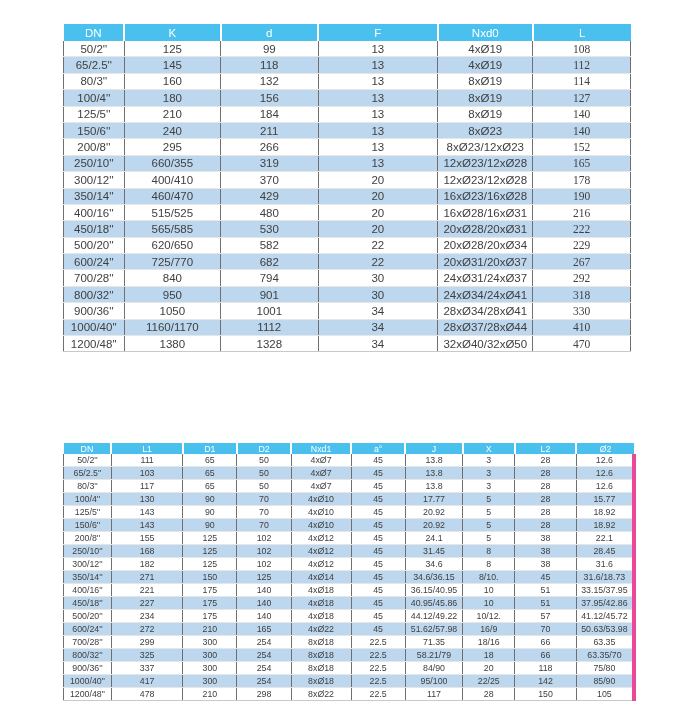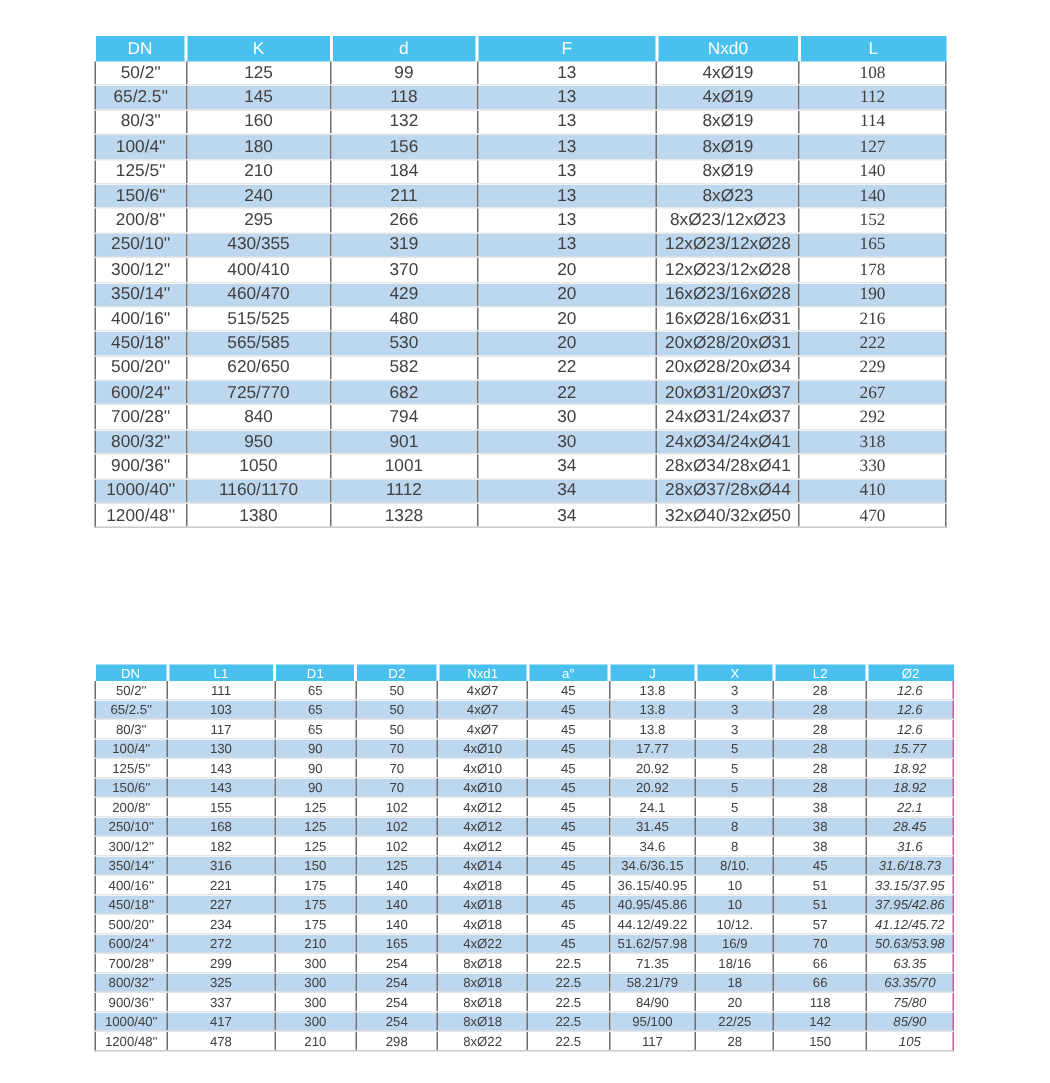--- a/index.html
+++ b/index.html
@@ -39,21 +39,21 @@
   #table1 td{height:15.4px;border-left:1.5px solid #6f6f6f;}
   #table1 td:first-child{border-left:1.5px solid #6f6f6f;}
   #table1 td:last-child{border-right:1.5px solid #6f6f6f;font-family:Liberation Serif, serif;}
   #table1 tbody tr:last-child td{border-bottom:1.2px solid #c9c9c9;}
 
   
   #table2{left:63px;top:443px;width:573px;font-size:8.8px;}
   #table2 th{height:11px;font-size:8.8px;}
   #table2 td{height:12px;border-left:1px solid #6f6f6f;}
   #table2 td:first-child{border-left:1px solid #6f6f6f;}
-  #table2 td:last-child{border-right:1px solid #ec4899;font-style:italic;}
+  #table2 td:last-child{border-right:4px solid #ec4899;}
   #table2 tbody tr:last-child td{border-bottom:1px solid #c9c9c9;}
 </style>
 </head>
 <body style="color: rgb(64, 64, 64);">
 
 <table id="table1" class="spec-table">
     <colgroup>
       <col style="width: 10.7%;">
       <col style="width: 17%;">
       <col style="width: 17.2%;">
@@ -123,21 +123,21 @@
       <tr>
         <td>200/8''</td>
         <td>295</td>
         <td>266</td>
         <td>13</td>
         <td>8xØ23/12xØ23</td>
         <td>152</td>
       </tr>
       <tr>
         <td>250/10''</td>
-        <td>430/355</td>
+        <td>660/355</td>
         <td>319</td>
         <td>13</td>
         <td>12xØ23/12xØ28</td>
         <td>165</td>
       </tr>
       <tr>
         <td>300/12''</td>
         <td>400/410</td>
         <td>370</td>
         <td>20</td>
@@ -358,21 +358,21 @@
         <td>102</td>
         <td>4xØ12</td>
         <td>45</td>
         <td>34.6</td>
         <td>8</td>
         <td>38</td>
         <td>31.6</td>
       </tr>
       <tr>
         <td>350/14''</td>
-        <td>316</td>
+        <td>271</td>
         <td>150</td>
         <td>125</td>
         <td>4xØ14</td>
         <td>45</td>
         <td>34.6/36.15</td>
         <td>8/10.</td>
         <td>45</td>
         <td>31.6/18.73</td>
       </tr>
       <tr>

